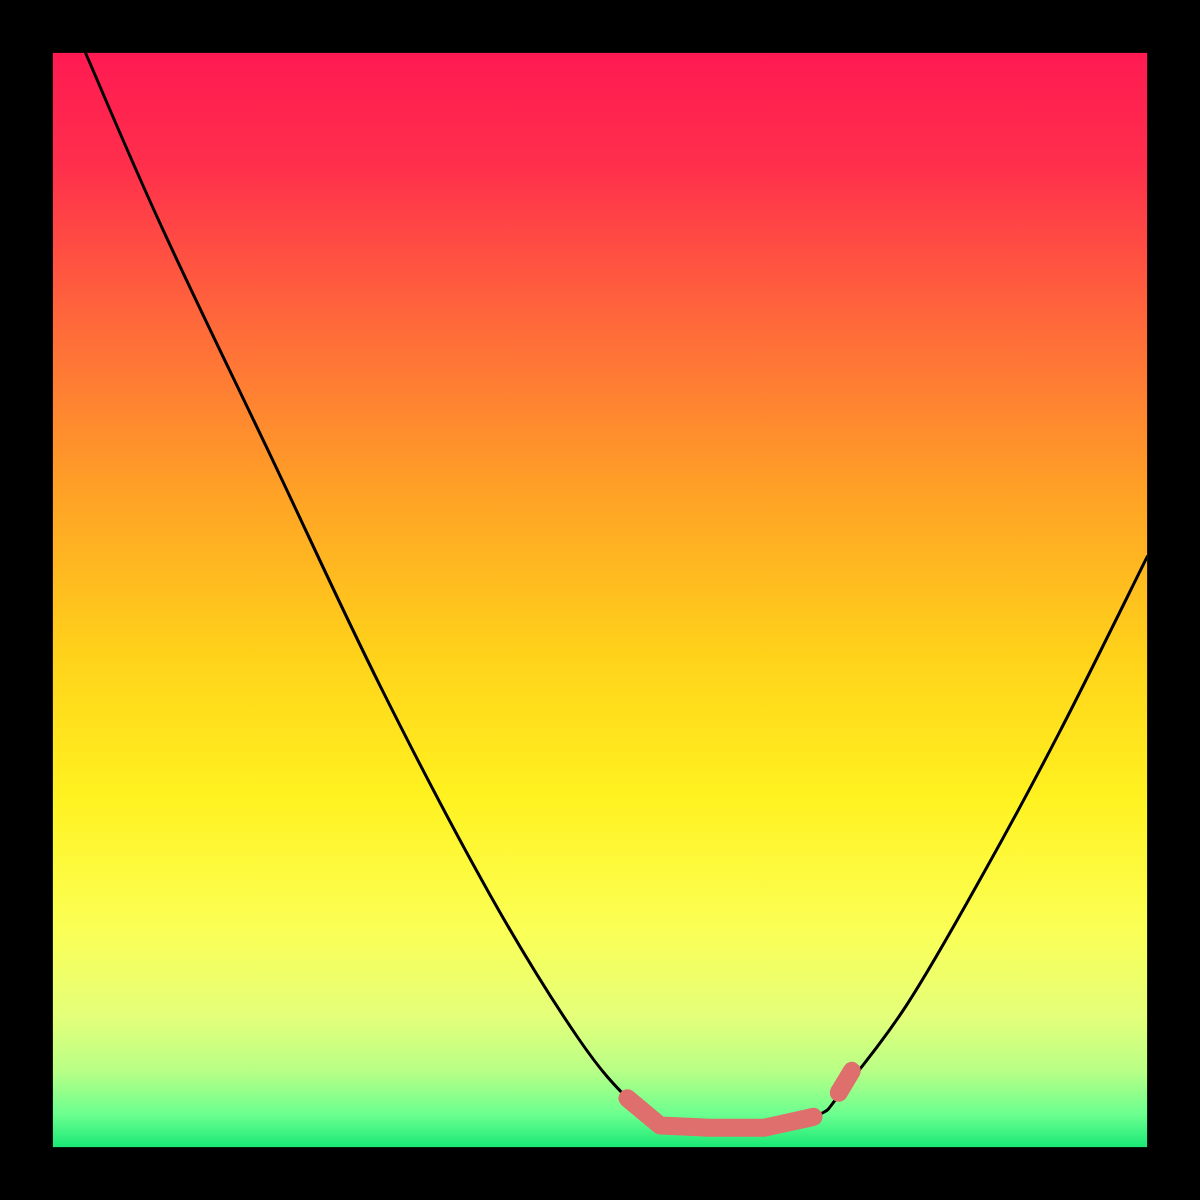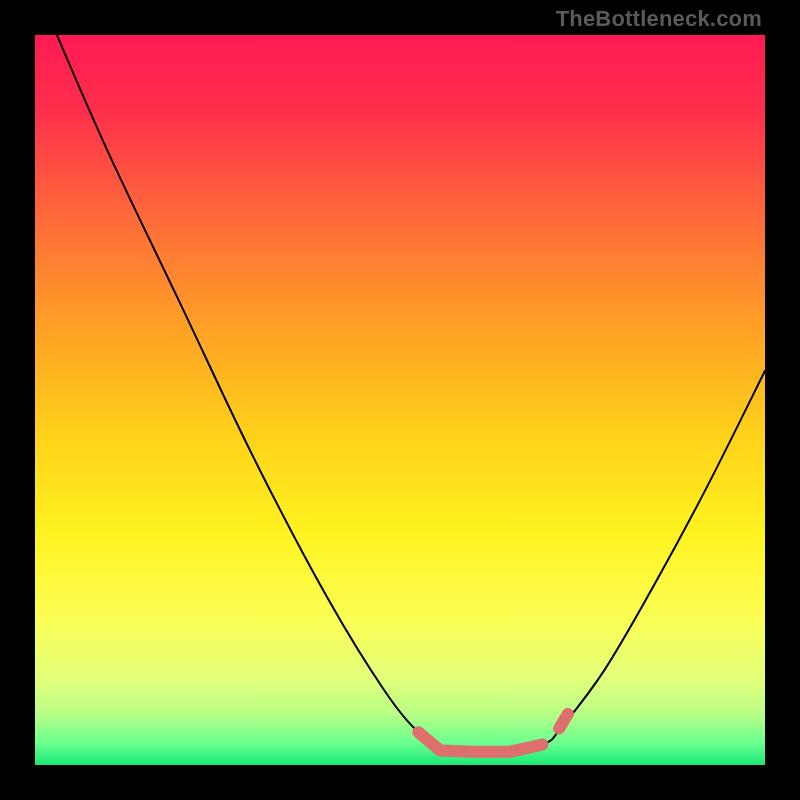--- a/index.html
+++ b/index.html
@@ -40,21 +40,20 @@
     font-size: 22px;
     font-weight: 600;
     color: #5a5a5a;
     letter-spacing: 0.2px;
   }
 </style>
 </head>
 <body>
 
 <div class="frame">
-  <div class="watermark">TheBottleneck.com</div>
 
   <div class="plot-area">
     <svg class="gradient-bg" viewBox="0 0 730 730" preserveAspectRatio="none">
       <defs>
         <linearGradient id="bg-grad" x1="0" y1="0" x2="0" y2="1">
             <stop offset="0%" stop-color="#ff1a52"></stop>
             <stop offset="10%" stop-color="#ff2e4c"></stop>
             <stop offset="25%" stop-color="#ff6a3a"></stop>
             <stop offset="40%" stop-color="#ffa126"></stop>
             <stop offset="55.00000000000001%" stop-color="#ffd21a"></stop>

